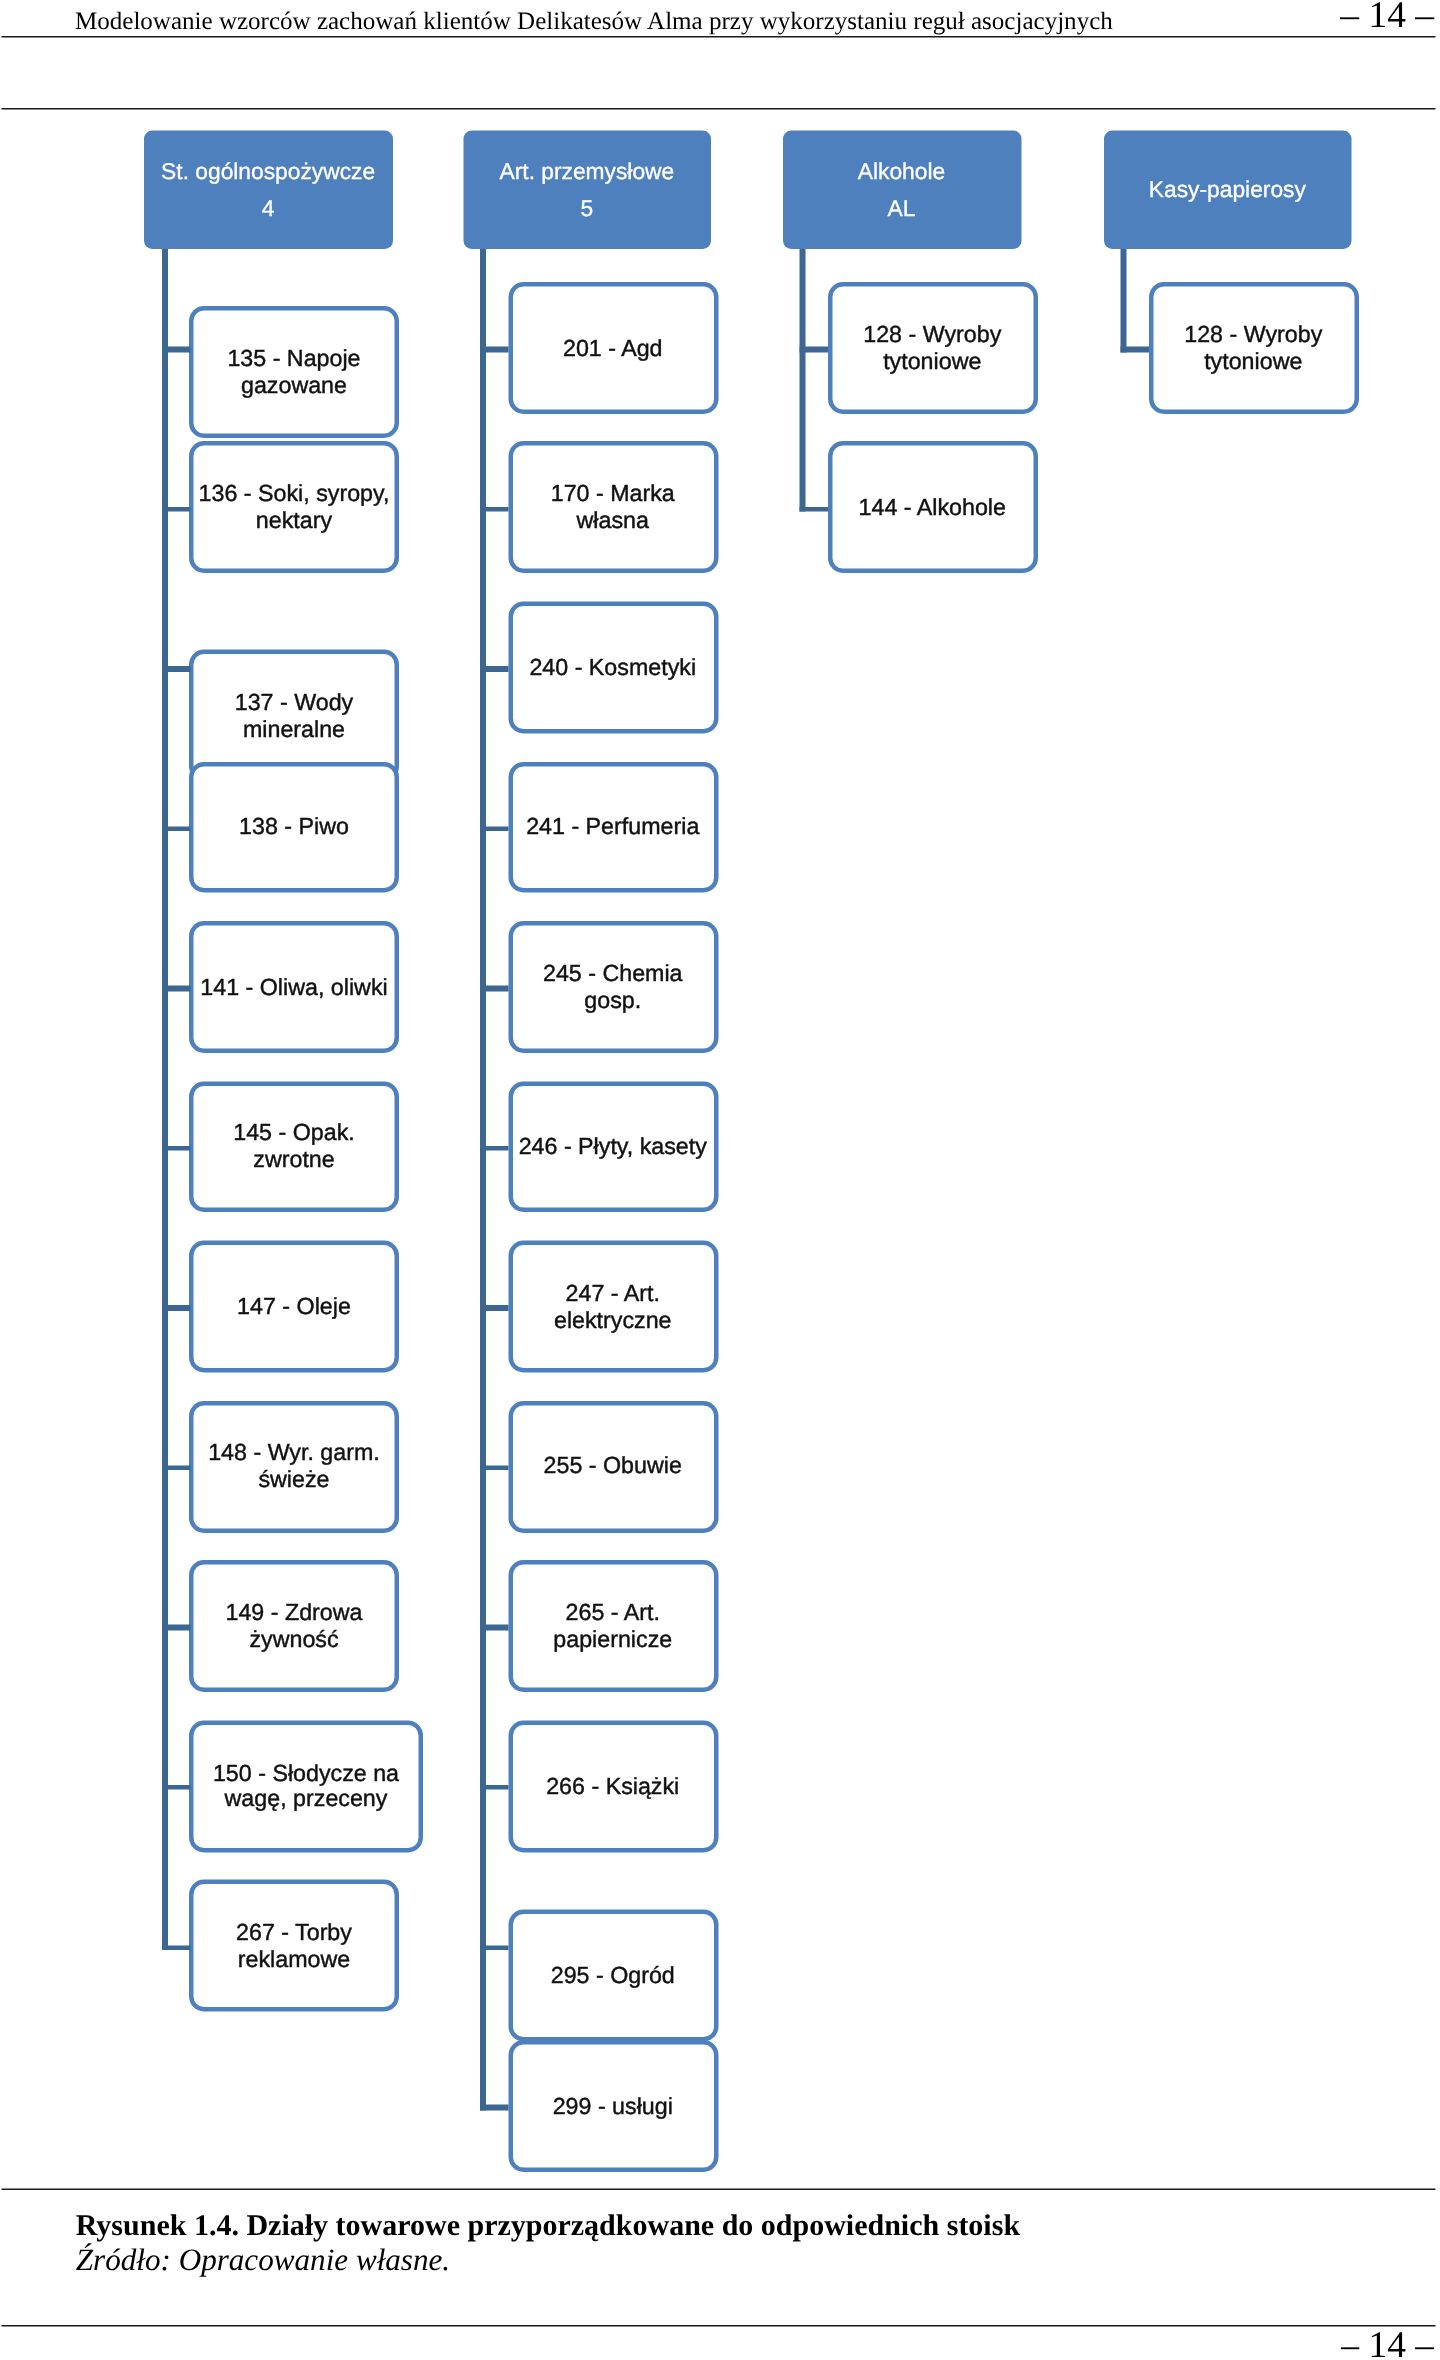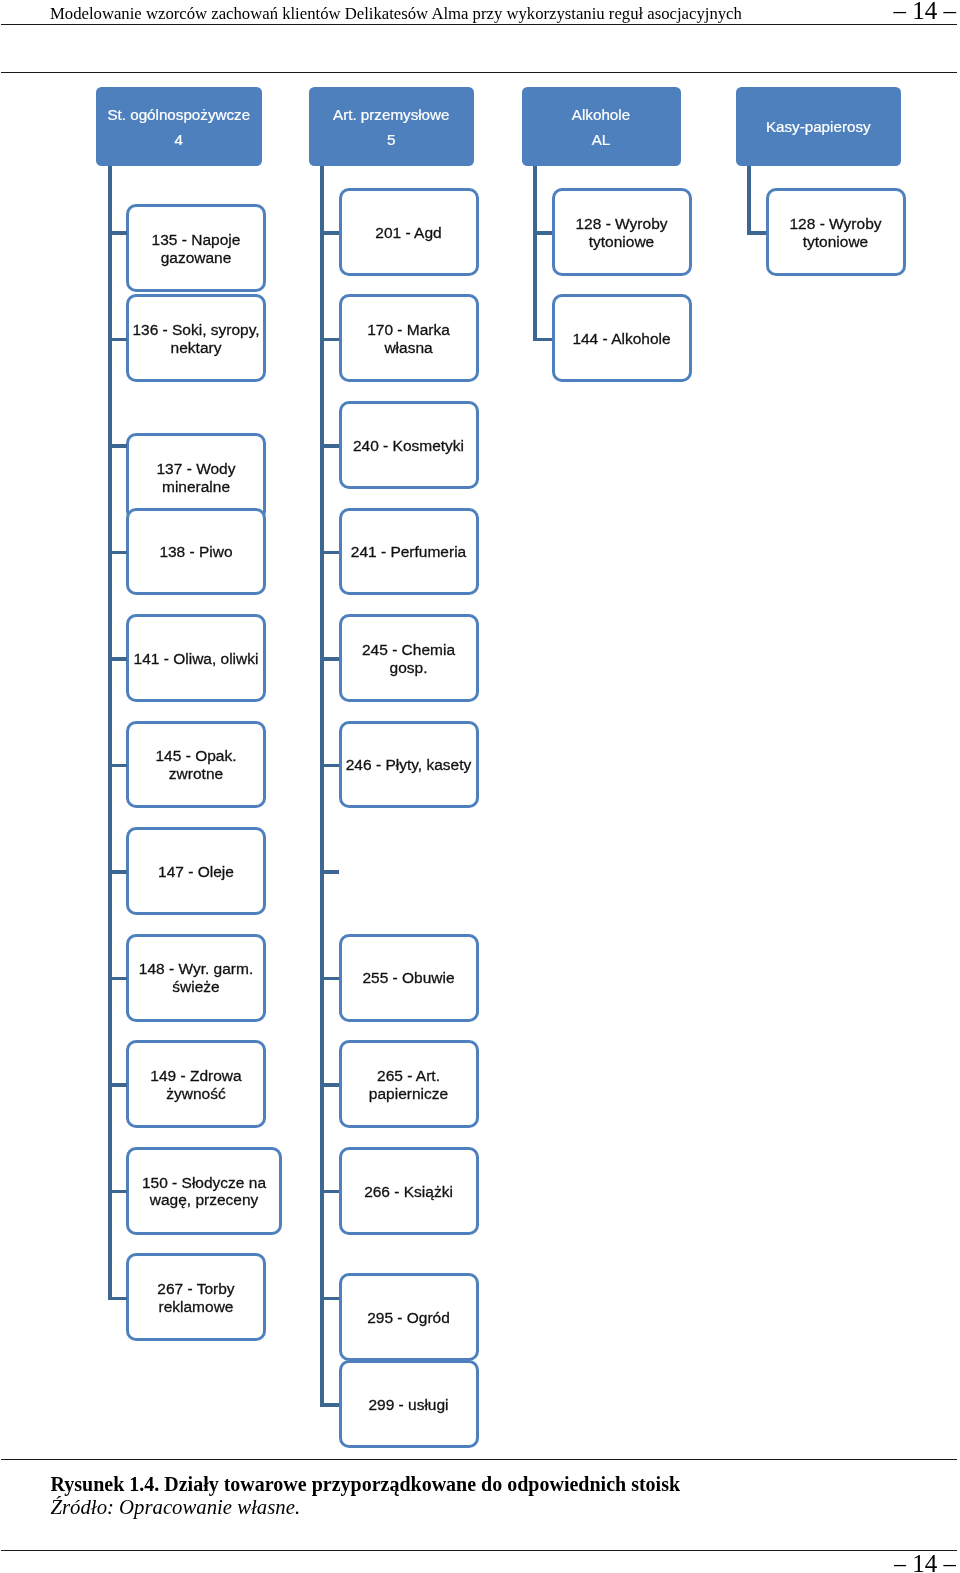--- a/index.html
+++ b/index.html
@@ -145,20 +145,23 @@
       </div>
       <div class="branch" style="left: 320.3px; top: 550.65px; width: 19.2px;"></div>
       <div class="node-item" style="left: 338.5px; top: 614.1px; width: 140px; height: 87.8px;">
         <span>245 - Chemia gosp.</span>
       </div>
       <div class="branch" style="left: 320.3px; top: 657.2px; width: 19.2px;"></div>
       <div class="node-item" style="left: 338.5px; top: 720.65px; width: 140px; height: 87.8px;">
         <span>246 - Płyty, kasety</span>
       </div>
       <div class="branch" style="left: 320.3px; top: 763.75px; width: 19.2px;"></div>
+      <div class="node-item" style="left: 338.5px; top: 827.2px; width: 140px; height: 87.8px;">
+        <span>247 - Art. elektryczne</span>
+      </div>
       <div class="branch" style="left: 320.3px; top: 870.3px; width: 19.2px;"></div>
       <div class="node-item" style="left: 338.5px; top: 933.75px; width: 140px; height: 87.8px;">
         <span>255 - Obuwie</span>
       </div>
       <div class="branch" style="left: 320.3px; top: 976.85px; width: 19.2px;"></div>
       <div class="node-item" style="left: 338.5px; top: 1040.3px; width: 140px; height: 87.8px;">
         <span>265 - Art. papiernicze</span>
       </div>
       <div class="branch" style="left: 320.3px; top: 1083.4px; width: 19.2px;"></div>
       <div class="node-item" style="left: 338.5px; top: 1146.85px; width: 140px; height: 87.8px;">

